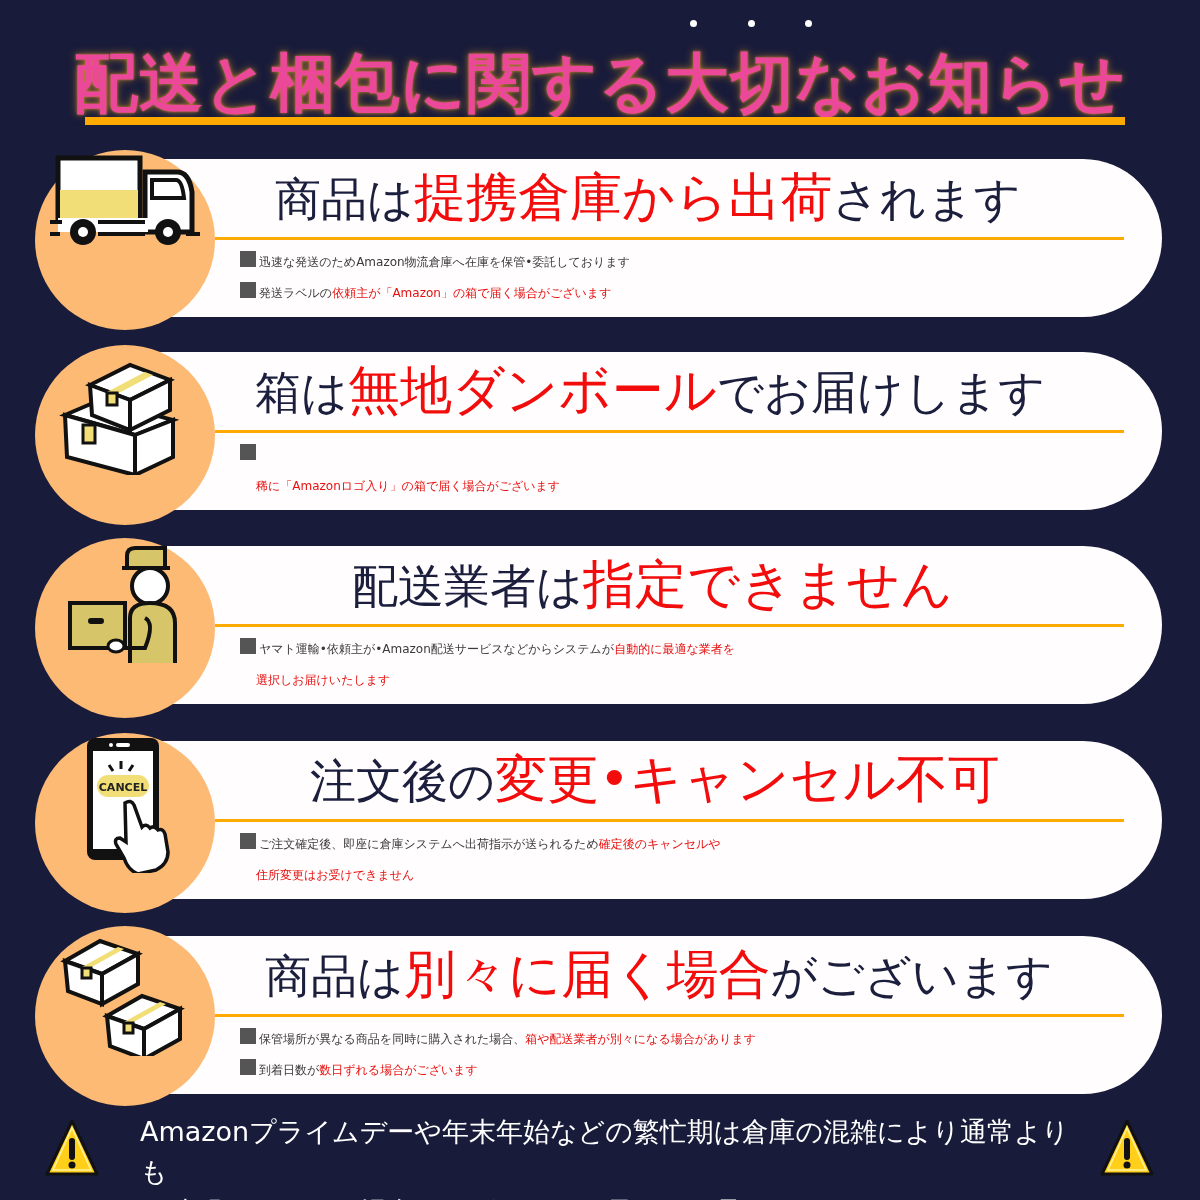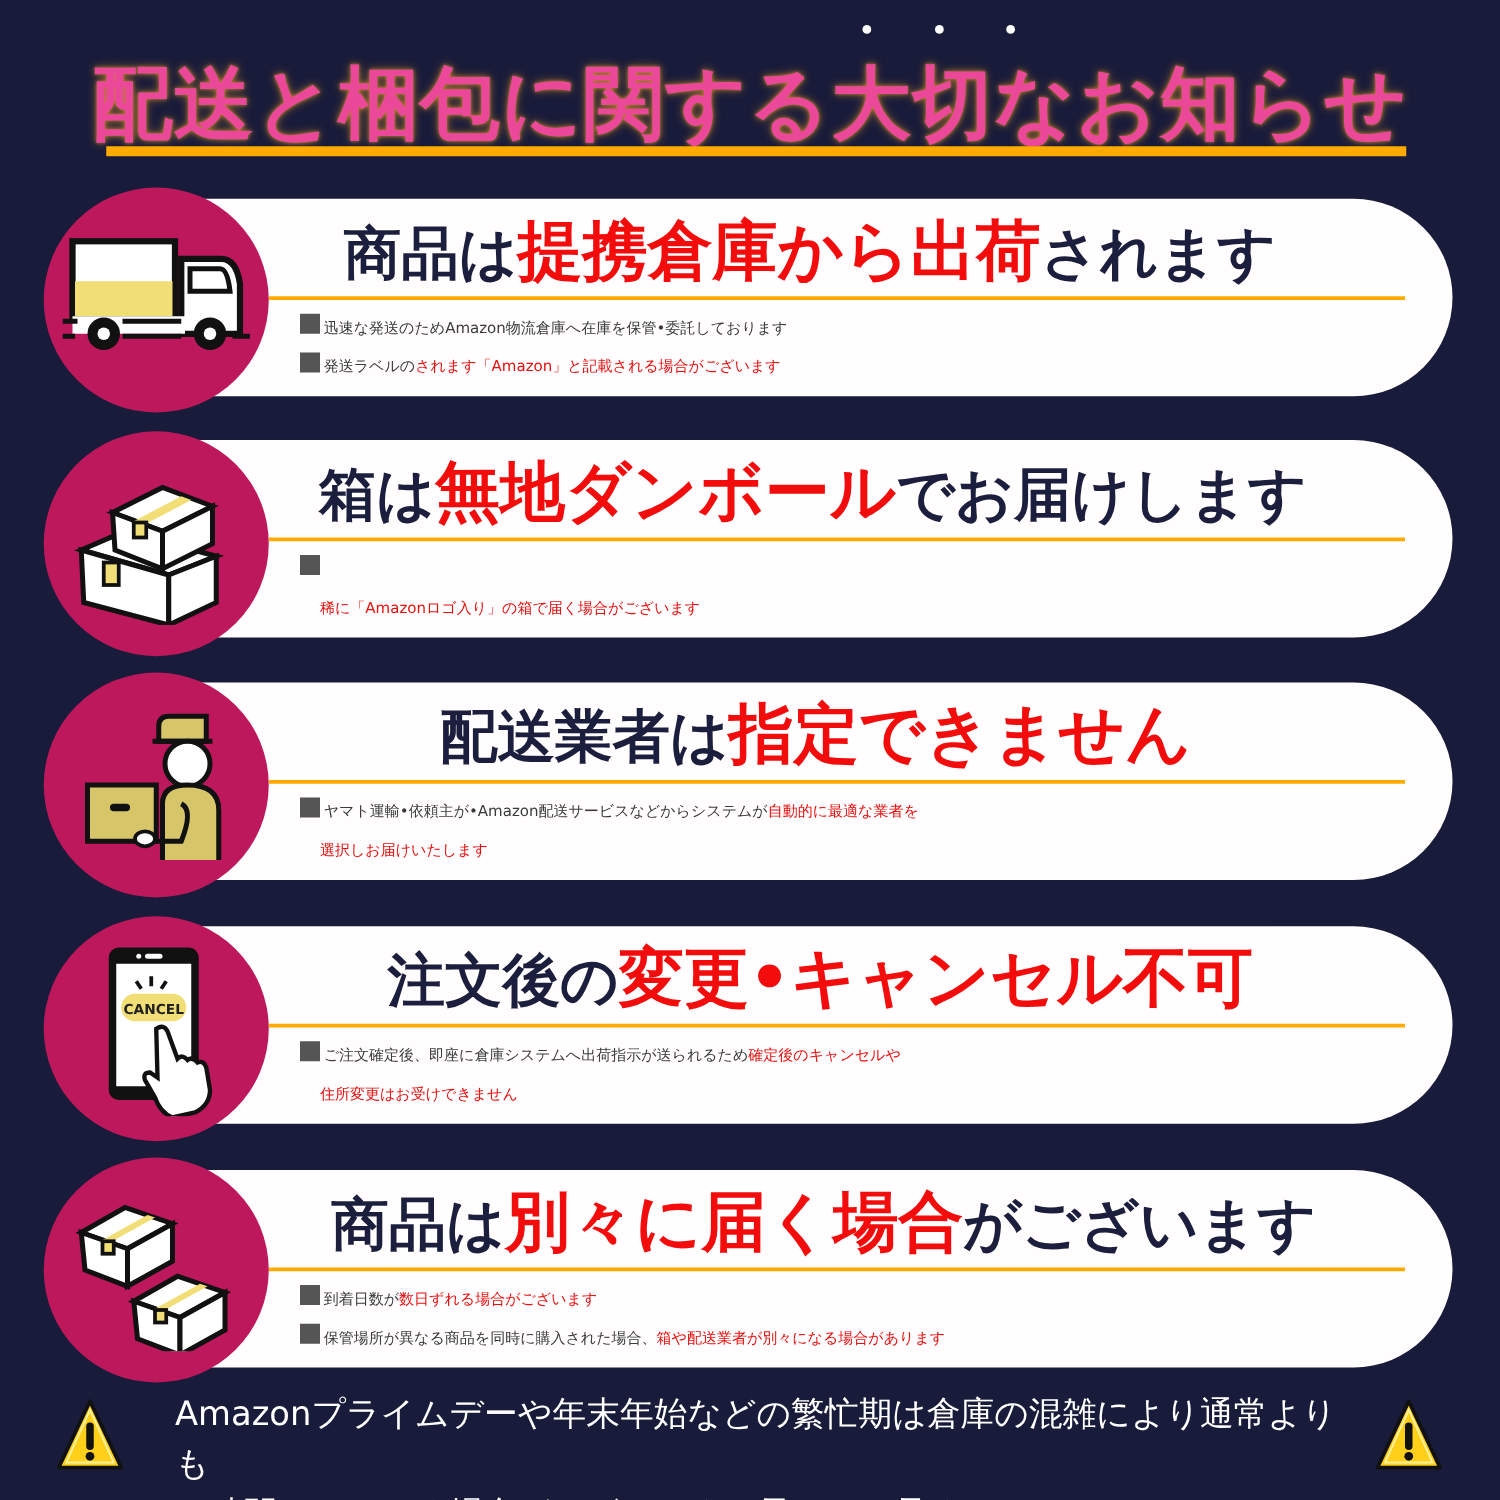--- a/index.html
+++ b/index.html
@@ -20,27 +20,27 @@
   .title-rule {
     position: absolute; left: 85px; top: 117px; width: 1040px; height: 8px;
     background: #ffaa00;
   }
   .card {
     position: absolute; left: 120px; width: 1042px; height: 158px;
     background: #fffdfd; border-radius: 0 80px 80px 0;
   }
   .circle {
     position: absolute; left: 35px; width: 180px; height: 180px;
-    border-radius: 50%; background: #be185d; z-index: 2;
-    display: flex; align-items: center; justify-content: center;
+    border-radius: 50%; background: #fdba74; z-index: 2;
+    display: flex; align-items: flex-start; justify-content: center;
   }
   .card-head {
-    position: absolute; left: 100px; right: 20px; top: 0;
-    font-size: 46px; font-weight: bold; color: #1b1e3c; white-space: nowrap;
-    line-height: 84px;
+    position: absolute; left: 100px; right: 20px; top: 12px;
+    font-size: 46px; font-weight: normal; color: #1b1e3c; white-space: nowrap;
+    line-height: 52px;
   }
   .card-head .red { color: #f20c0c; font-size: 52px; }
   .card-rule {
     position: absolute; left: 95px; right: 38px; top: 78px; height: 3px;
     background: #ffaa00;
   }
   .card-lines {
     position: absolute; left: 120px; right: 20px; top: 88px;
     font-size: 12px; color: #3a3a3a; line-height: 31px; white-space: nowrap;
   }
@@ -64,21 +64,21 @@
 <h1 class="title">配送と梱包に関する大切なお知らせ</h1>
 <div class="title-rule"></div>
 
 <div class="card" style="top:159px">
   <div class="card-head" style="left:155px">
     <span>商品は</span><span class="red">提携倉庫から出荷</span><span>されます</span>
   </div>
   <div class="card-rule"></div>
   <div class="card-lines">
     <div><span class="sq"></span><span>迅速な発送のためAmazon物流倉庫へ在庫を保管•委託しております</span></div>
-    <div><span class="sq"></span><span>発送ラベルの</span><span class="red">されます「Amazon」と記載される場合がございます</span></div>
+    <div><span class="sq"></span><span>発送ラベルの</span><span class="red">依頼主が「Amazon」の箱で届く場合がございます</span></div>
   </div>
 </div>
 <div class="circle" style="top:150px">
   <svg width="150" height="110" viewBox="0 0 150 110">
     <rect x="8" y="8" width="82" height="62" fill="#fff" stroke="#111" stroke-width="5"></rect>
     <rect x="10" y="40" width="78" height="28" fill="#f1de77"></rect>
     <path d="M95 22 h32 q12 0 15 20 v40 h-47 z" fill="#fff" stroke="#111" stroke-width="5"></path>
     <path d="M102 30 h24 q6 0 8 18 h-32 z" fill="#fff" stroke="#111" stroke-width="4"></path>
     <rect x="8" y="68" width="90" height="14" fill="#fff"></rect>
     <line x1="0" y1="72" x2="12" y2="72" stroke="#111" stroke-width="4"></line>
@@ -164,22 +164,22 @@
     <path d="M60 70 q6 -4 9 2 l8 22 q4 -4 8 1 q4 -3 8 2 q5 -2 7 4 l3 18 q0 12 -12 18 l-18 4 q-10 -4 -14 -16 l-8 -14 q-2 -6 4 -6 l6 4 z" fill="#fff" stroke="#111" stroke-width="3.5"></path>
   </svg>
 </div>
 
 <div class="card" style="top:936px">
   <div class="card-head" style="left:145px">
     <span>商品は</span><span class="red">別々に届く場合</span><span>がございます</span>
   </div>
   <div class="card-rule"></div>
   <div class="card-lines">
+    <div><span class="sq"></span><span>保管場所が異なる商品を同時に購入された場合、</span><span class="red">箱や配送業者が別々になる場合があります</span></div>
     <div><span class="sq"></span><span>到着日数が</span><span class="red">数日ずれる場合がございます</span></div>
-    <div><span class="sq"></span><span>保管場所が異なる商品を同時に購入された場合、</span><span class="red">箱や配送業者が別々になる場合があります</span></div>
   </div>
 </div>
 <div class="circle" style="top:926px">
   <svg width="130" height="130" viewBox="0 0 130 130">
     <g>
       <polygon points="5,35 40,15 78,28 42,48" fill="#fff" stroke="#111" stroke-width="4"></polygon>
       <polygon points="5,35 42,48 42,78 8,65" fill="#fff" stroke="#111" stroke-width="4"></polygon>
       <polygon points="42,48 78,28 78,58 42,78" fill="#fff" stroke="#111" stroke-width="4"></polygon>
       <polygon points="22,41 58,21 64,23 28,43" fill="#f1de77"></polygon>
       <rect x="22" y="42" width="9" height="10" fill="#f1de77" stroke="#111" stroke-width="3"></rect>

